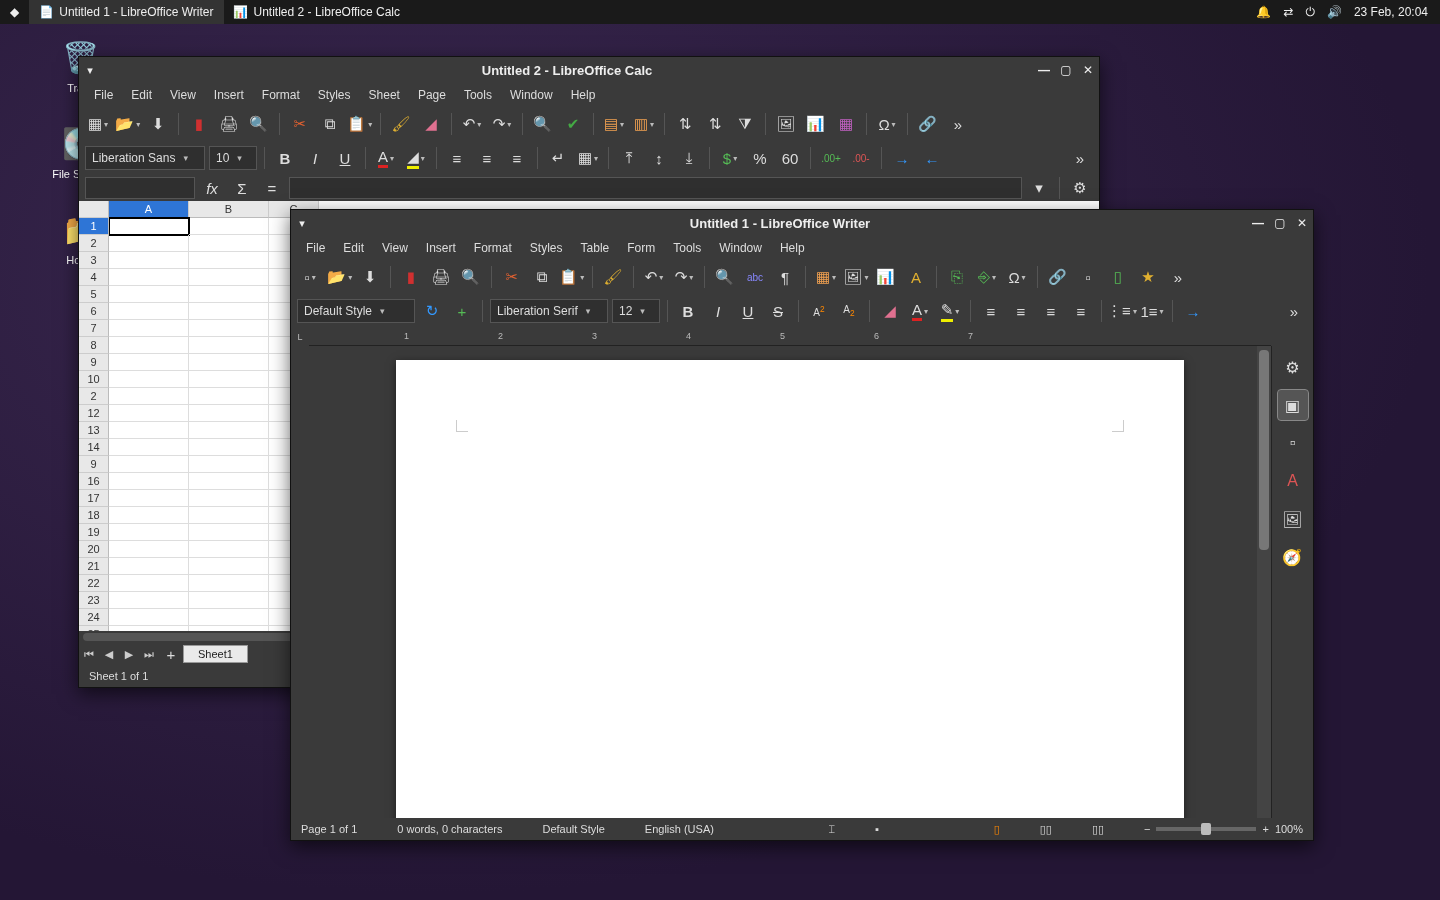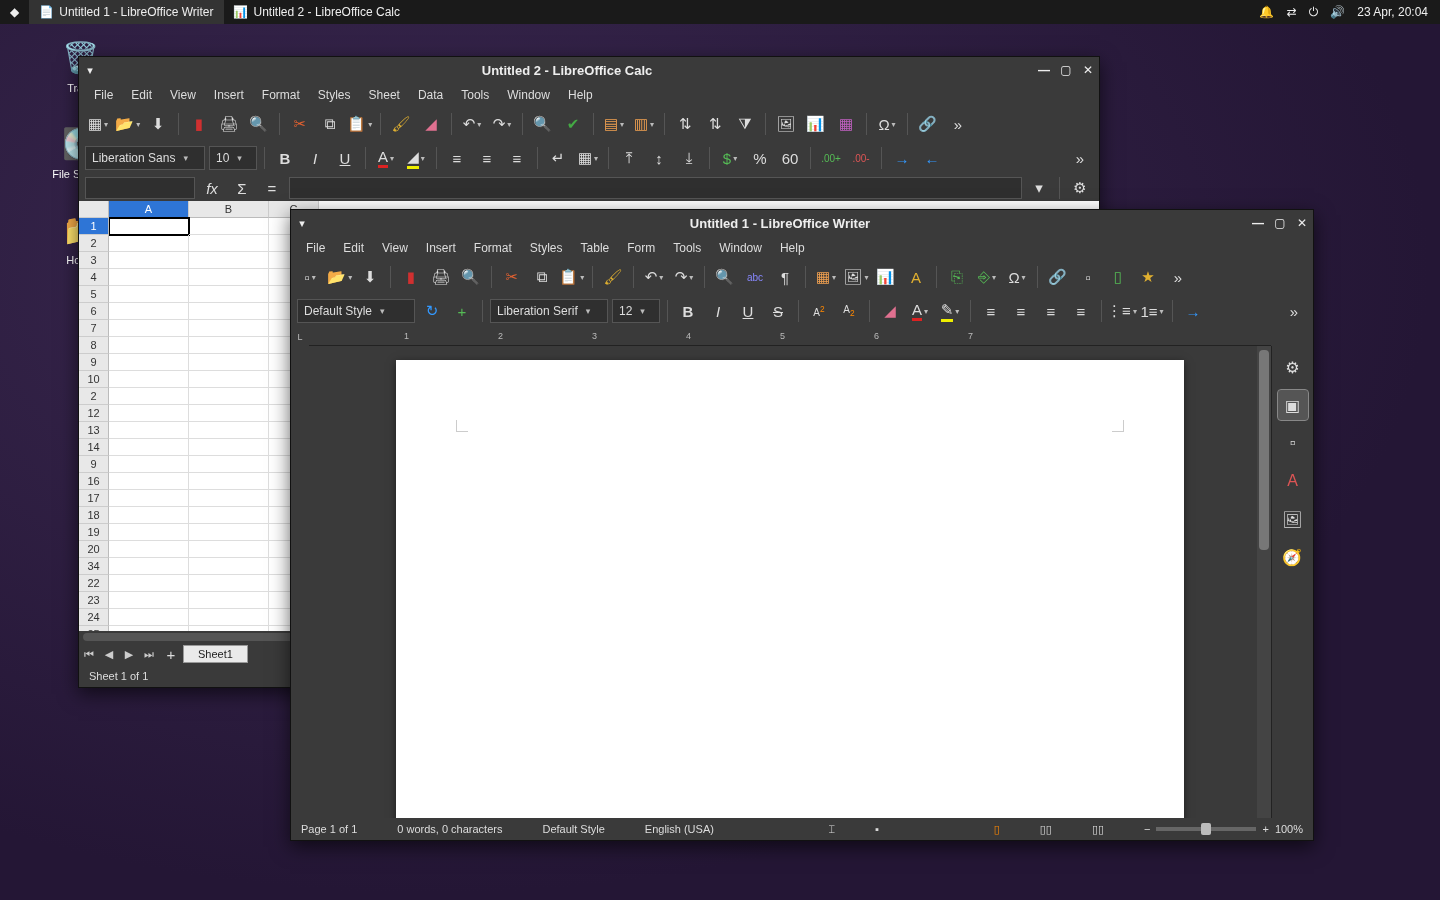--- a/index.html
+++ b/index.html
@@ -108,41 +108,41 @@
   <div class="task">
     <span class="ticon">📊</span>
     <span>Untitled 2 - LibreOffice Calc</span>
   </div>
   <div class="spacer"></div>
   <div class="tray">
     <span>🔔</span>
     <span>⇄</span>
     <span>⏻</span>
     <span>🔊</span>
-    <span>23 Apr, 20:04</span>
+    <span>23 Feb, 20:04</span>
   </div>
 </div>
 
 <div class="win" id="calc-win" style="top:56px;left:78px;width:1022px;height:632px">
   <div class="titlebar">
     <div class="sys">▾</div>
     <div class="title">Untitled 2 - LibreOffice Calc</div>
     <div class="wbtn">—</div>
     <div class="wbtn">▢</div>
     <div class="wbtn">✕</div>
   </div>
   <div class="menubar" id="calc-menus">
       <span>File</span>
       <span>Edit</span>
       <span>View</span>
       <span>Insert</span>
       <span>Format</span>
       <span>Styles</span>
       <span>Sheet</span>
-      <span>Data</span>
+      <span>Page</span>
       <span>Tools</span>
       <span>Window</span>
       <span>Help</span>
     </div>
 
   <div class="tbar">
     <div class="tbtn dd">
         <span>▦</span>
       </div>
     <div class="tbtn dd">
@@ -353,21 +353,21 @@
           <div class="rowhdr">2</div>
           <div class="rowhdr">12</div>
           <div class="rowhdr">13</div>
           <div class="rowhdr">14</div>
           <div class="rowhdr">9</div>
           <div class="rowhdr">16</div>
           <div class="rowhdr">17</div>
           <div class="rowhdr">18</div>
           <div class="rowhdr">19</div>
           <div class="rowhdr">20</div>
-          <div class="rowhdr">34</div>
+          <div class="rowhdr">21</div>
           <div class="rowhdr">22</div>
           <div class="rowhdr">23</div>
           <div class="rowhdr">24</div>
           <div class="rowhdr">25</div>
         </div>
     </div>
     <div style="flex:1;overflow:hidden">
       <div class="colhdrs" id="calc-colhdrs">
           <div class="colhdr sel" style="width: 80px;">A</div>
           <div class="colhdr" style="width: 80px;">B</div>

